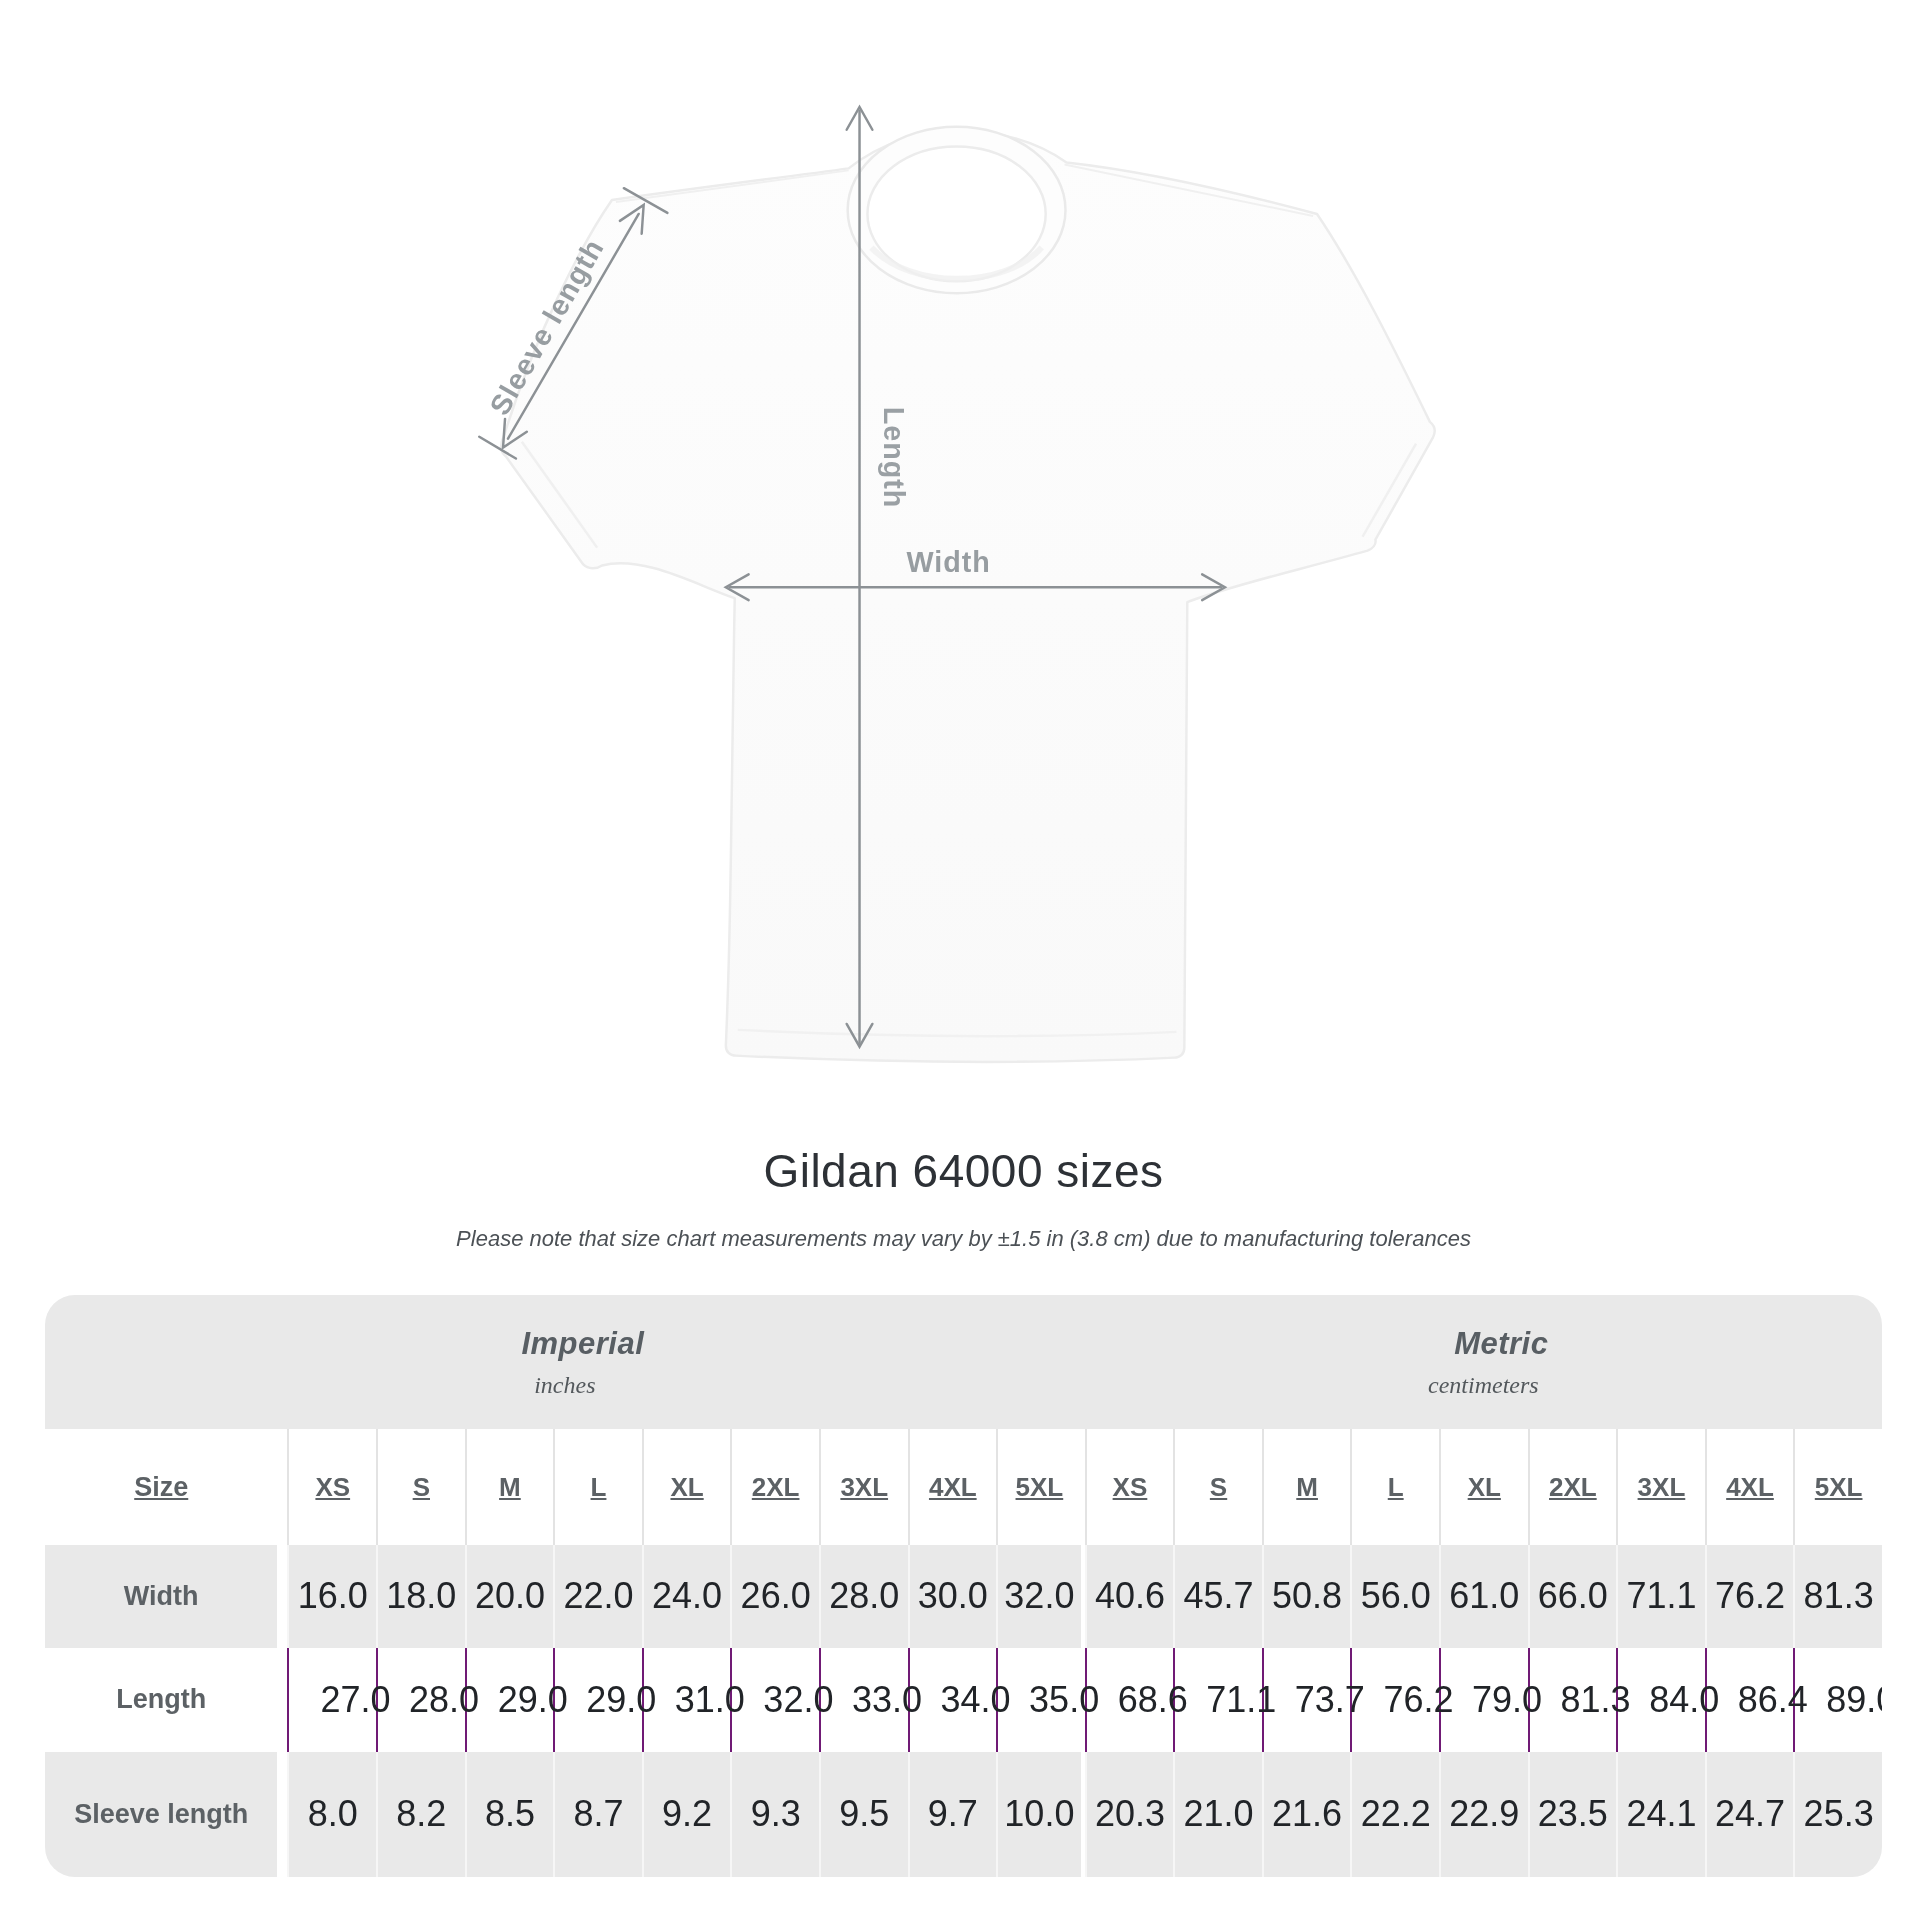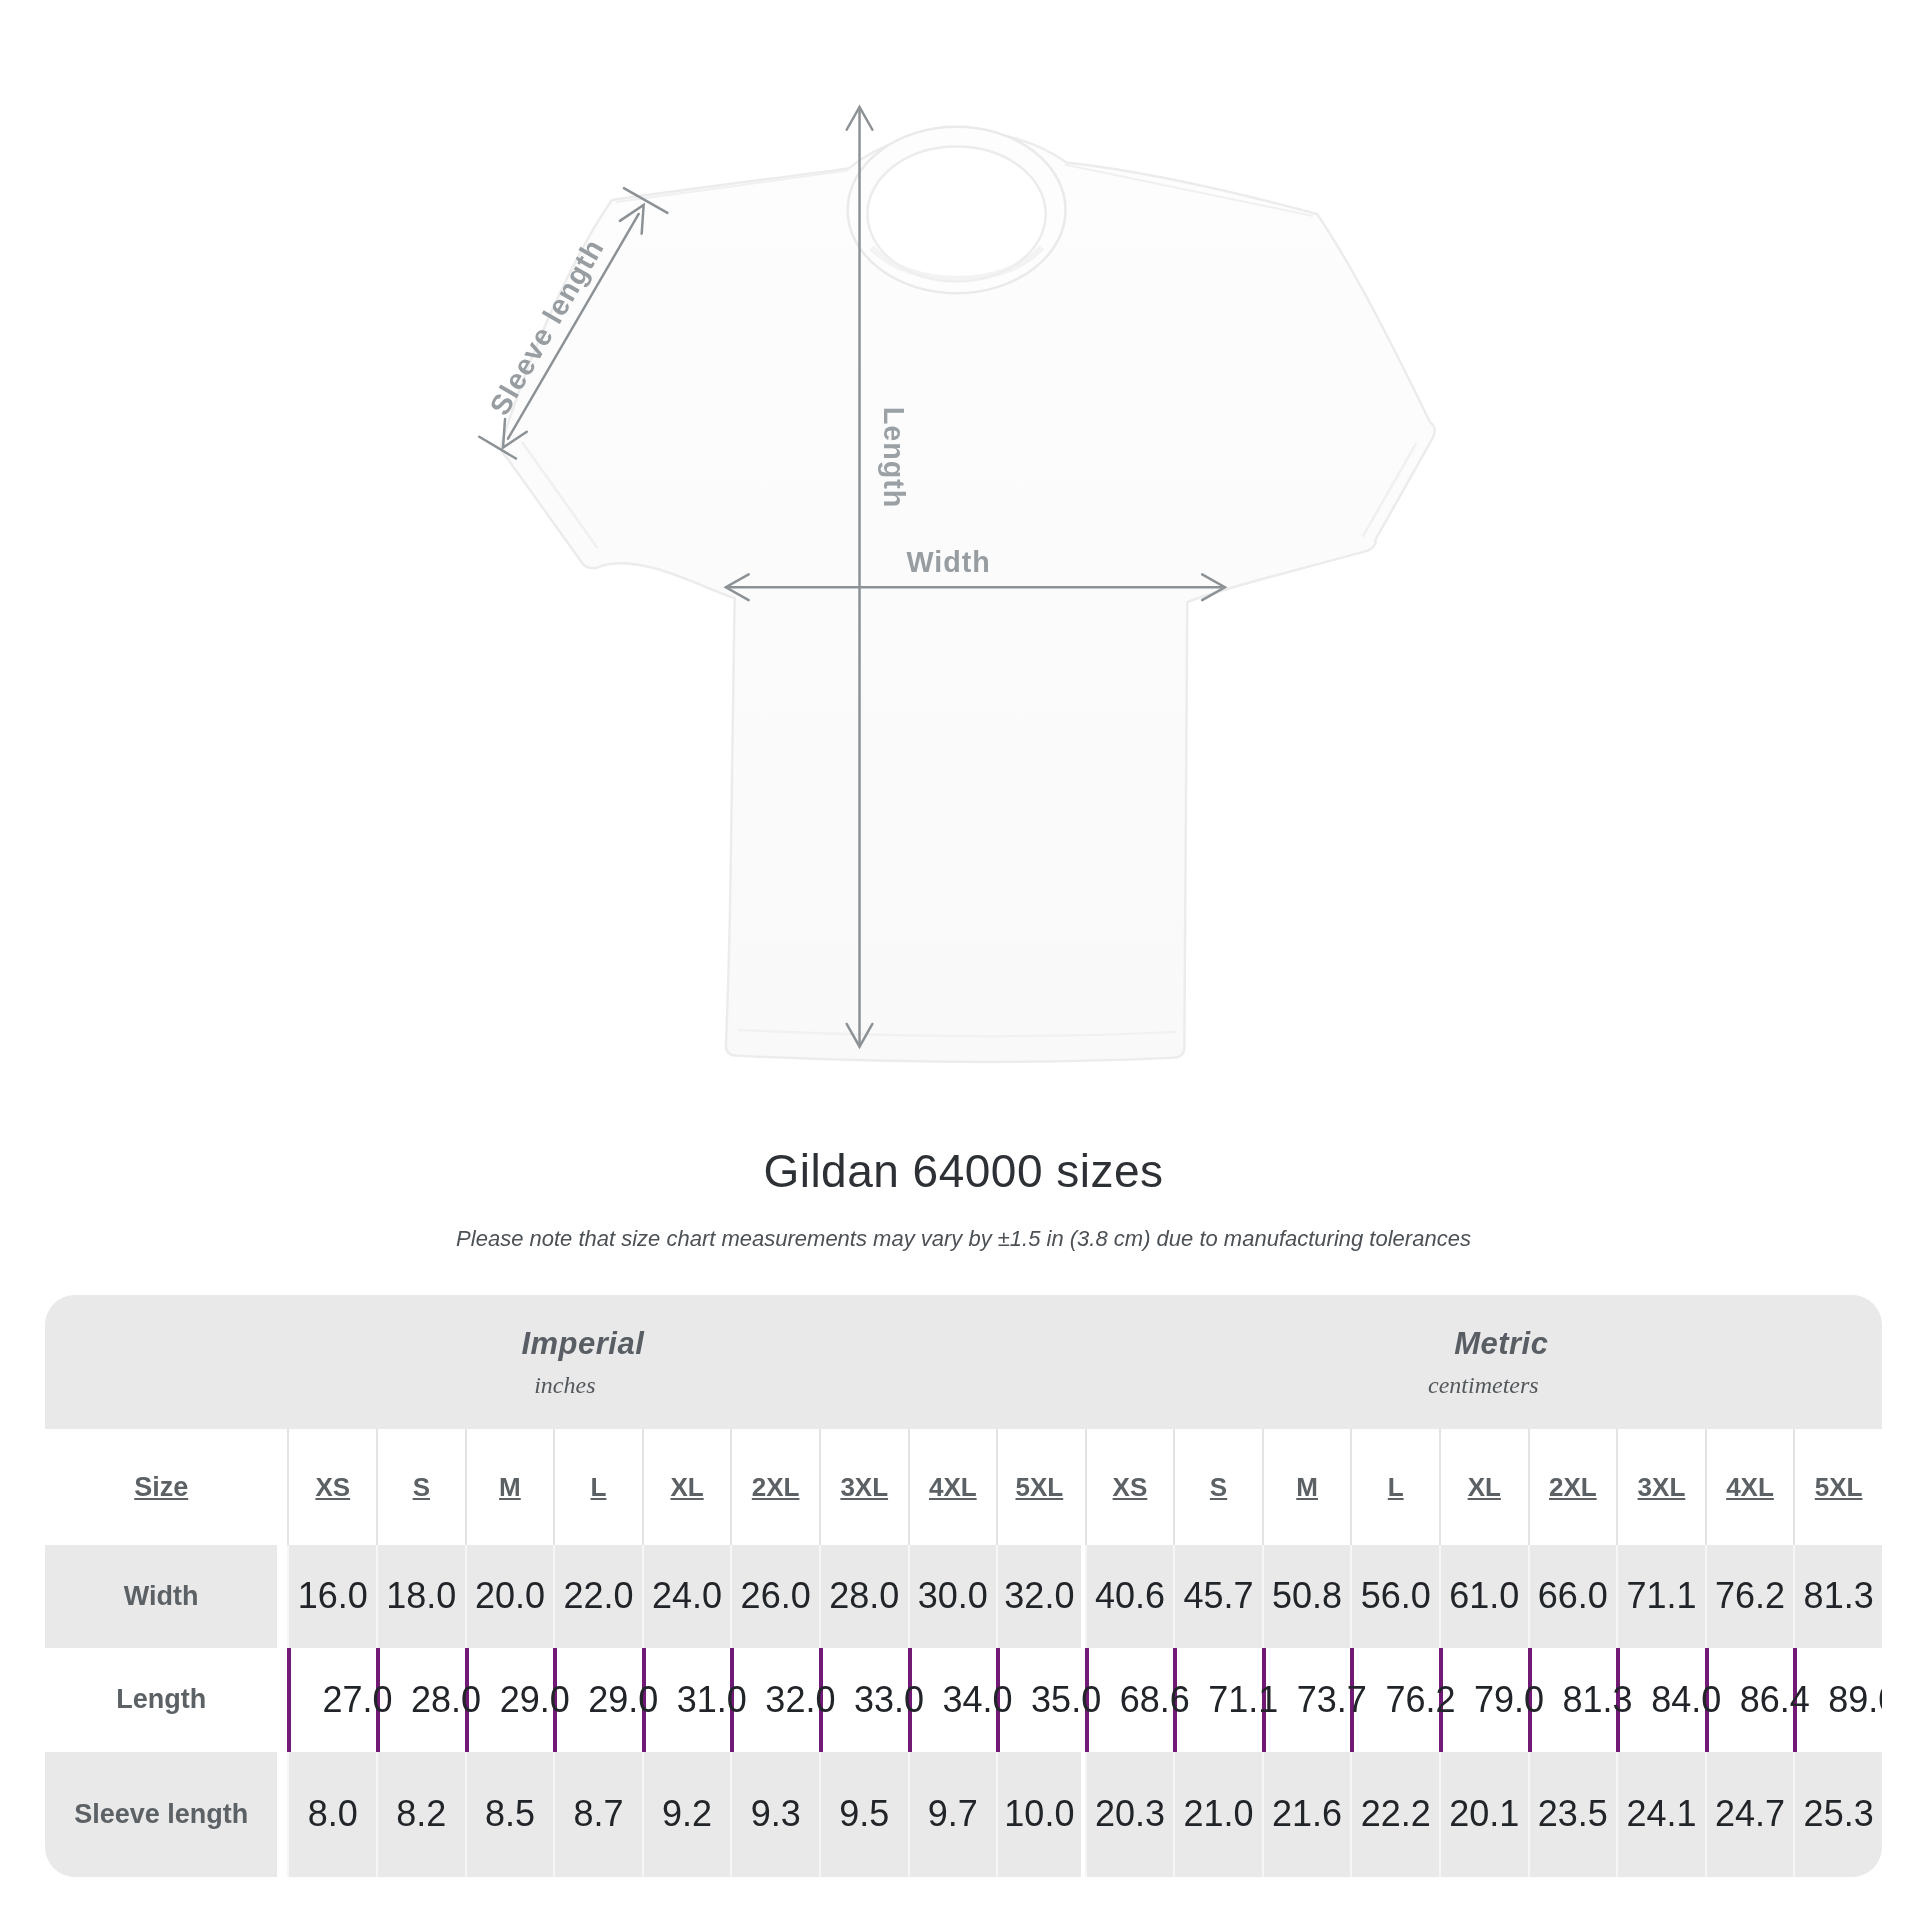--- a/index.html
+++ b/index.html
@@ -43,21 +43,21 @@
 
   .unit-main{font-size:31px;font-weight:bold;font-style:italic;color:#585e63;letter-spacing:0.5px;padding-left:36px;}
   .unit-sub{font-size:24px;font-style:italic;color:#53585c;margin-top:14px;font-family:Liberation Serif, serif;}
 
   .hcell{font-size:26px;font-weight:bold;color:#5c6165;background:#ffffff;}
   .lab{font-size:27px;font-weight:bold;color:#5c6165;border-right:10px solid #ffffff;}
   .val{font-size:36px;font-weight:normal;color:#212428;}
 
   
   .r-head .d{border-left:2px solid #e3e3e3;}
-  .r-length .d{border-left:4px solid #701a75;padding-left:31px;}
+  .r-length .d{border-left:2px solid #701a75;padding-left:31px;}
   .r-width .d,.r-sleeve .d{border-left:2px solid #f6f6f6;}
   
   .gap{border-right:4px solid #ffffff;}
 </style>
 </head>
 <body>
 
 <div class="hero">
   <svg viewBox="0 0 1946 1135" xmlns="http://www.w3.org/2000/svg">
     <defs>
@@ -240,21 +240,21 @@
       <td class="band val d">8.7</td>
       <td class="band val d">9.2</td>
       <td class="band val d">9.3</td>
       <td class="band val d">9.5</td>
       <td class="band val d">9.7</td>
       <td class="band val d gap">10.0</td>
       <td class="band val d">20.3</td>
       <td class="band val d">21.0</td>
       <td class="band val d">21.6</td>
       <td class="band val d">22.2</td>
-      <td class="band val d">20.1</td>
+      <td class="band val d">22.9</td>
       <td class="band val d">23.5</td>
       <td class="band val d">24.1</td>
       <td class="band val d">24.7</td>
       <td class="band val d">25.3</td>
     </tr>
   </tbody>
     </table>
 </div>
 
 

